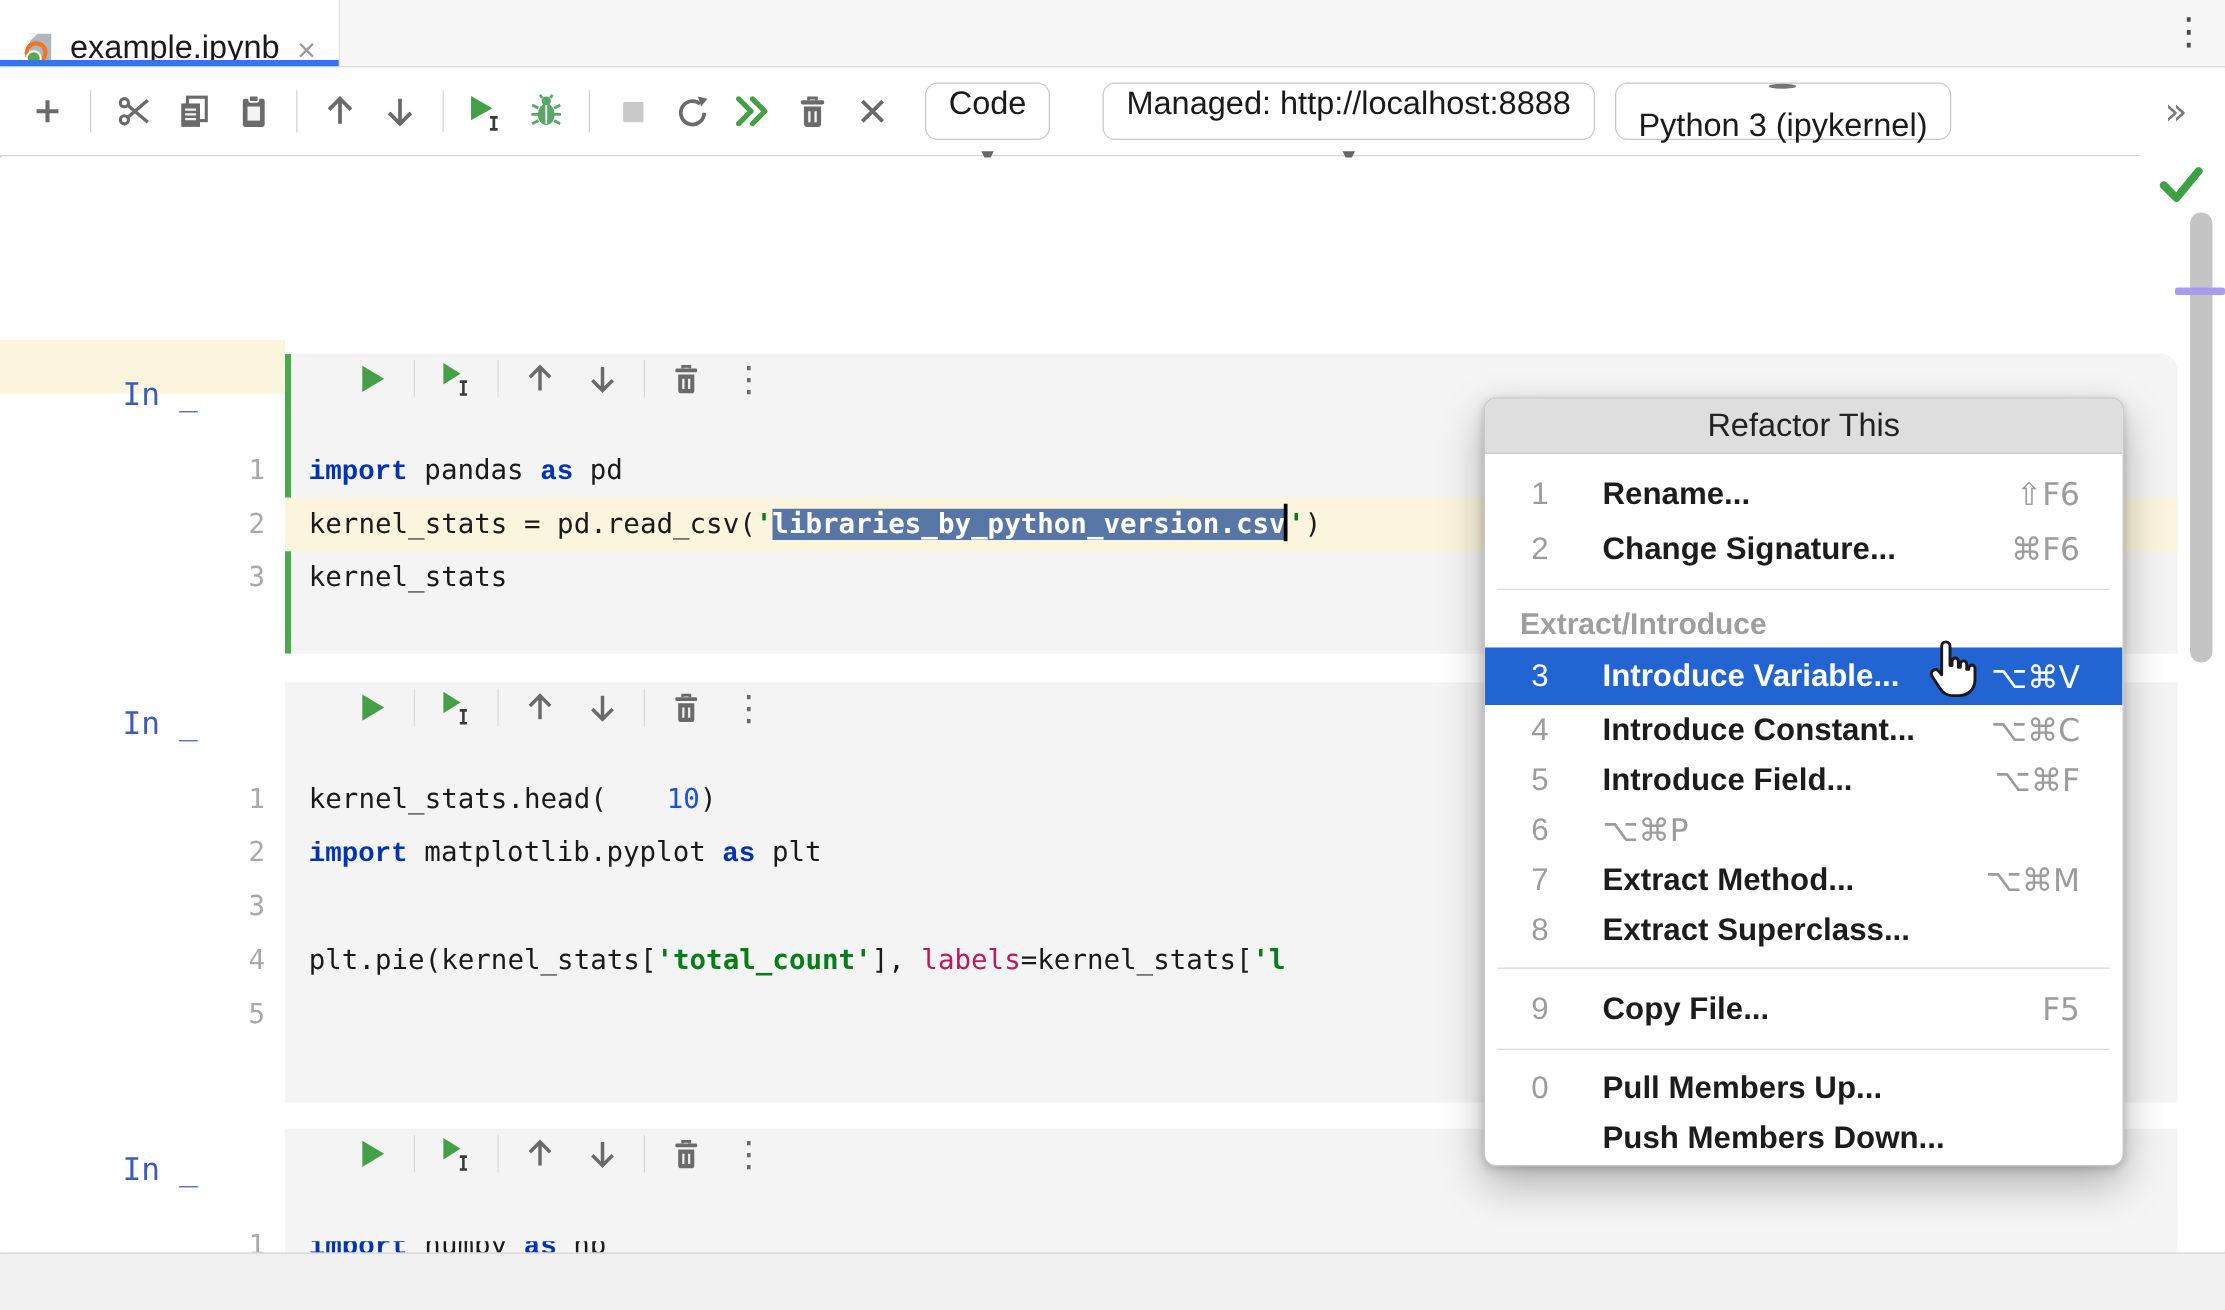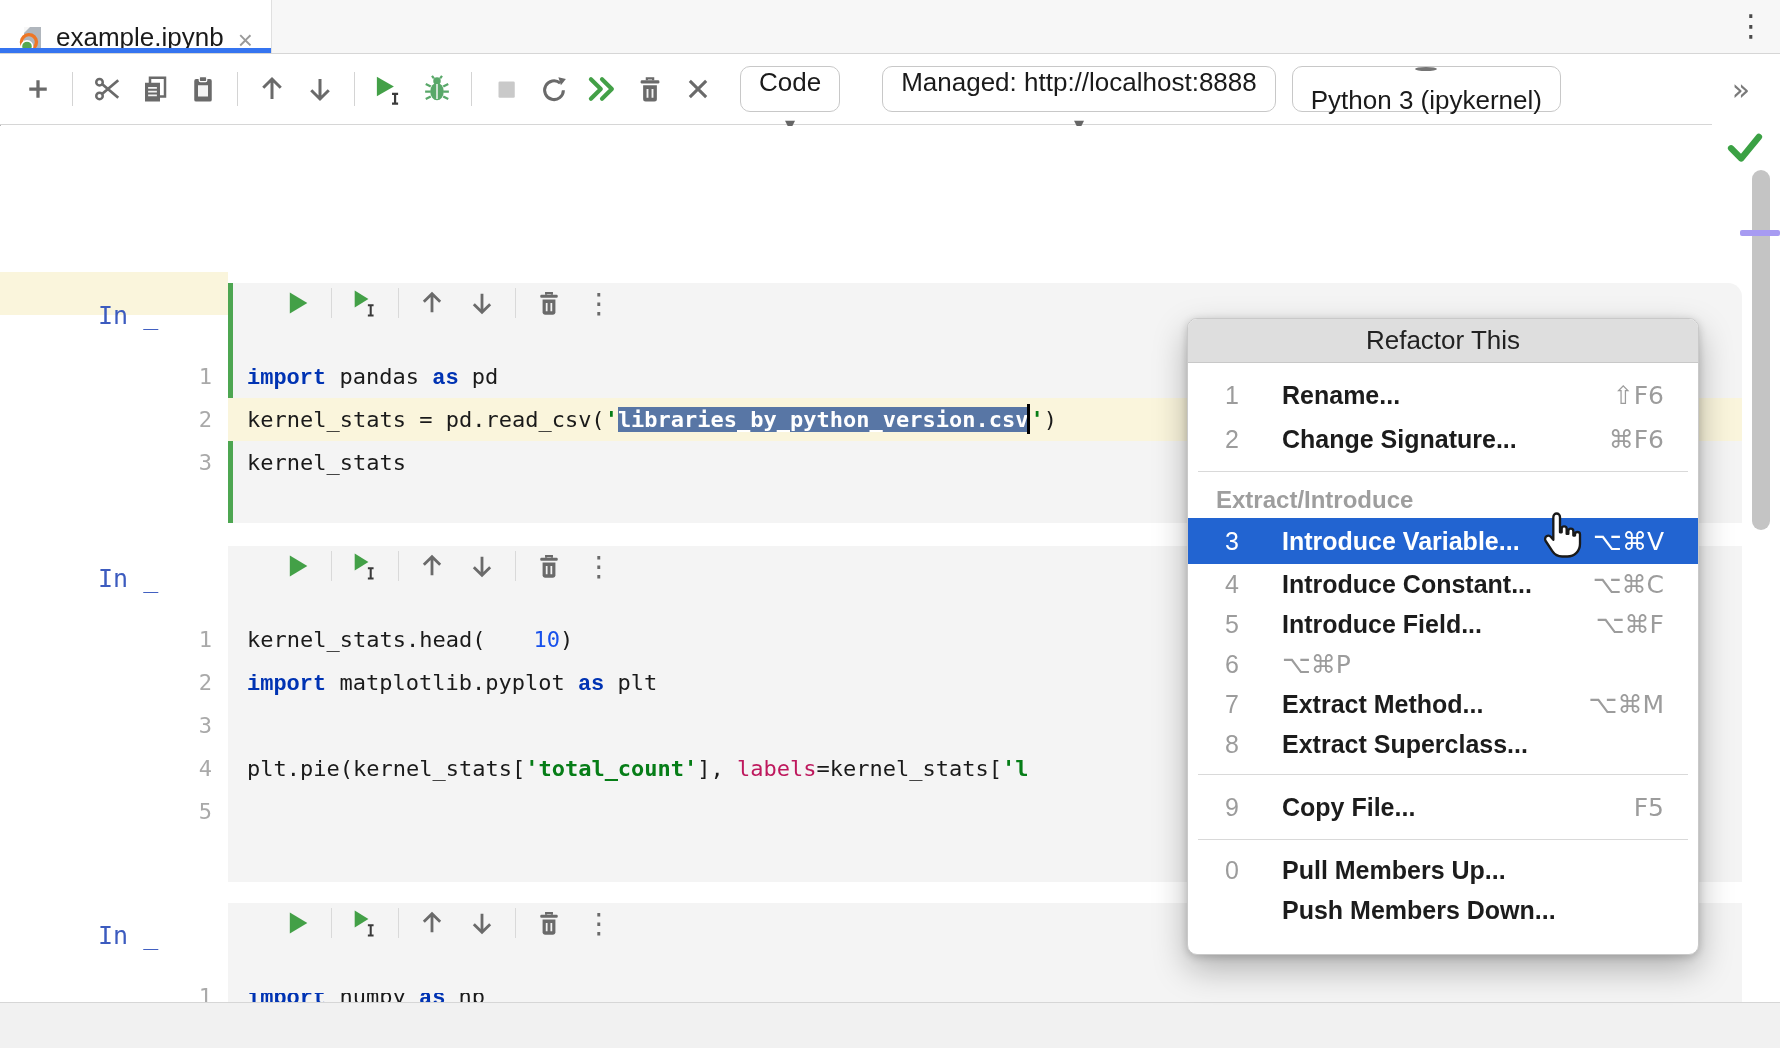--- a/index.html
+++ b/index.html
@@ -98,21 +98,21 @@
   .statusbar {
     position:absolute; left:0; right:0; bottom:0; height:46px;
     background:#f1f1f1; border-top:1px solid #d6d6d6;
   }
 
   
   .popup {
     position:absolute; left:1187px; top:318px; width:512px;
     background:#ffffff; border:1px solid #c9c9c9; border-radius:10px;
     box-shadow:0 14px 34px rgba(0,0,0,.28), 0 2px 8px rgba(0,0,0,.18);
-    overflow:hidden; z-index:50; padding-bottom:24px;
+    overflow:hidden; z-index:50; padding-bottom:2px;
   }
   .popup-header {
     height:44px; background:#dedede; border-bottom:1px solid #c8c8c8;
     display:flex; align-items:center; justify-content:center;
     font-size:26px; color:#222222;
   }
   .popup-list { padding-top:10px; }
   .menu-item { height:44px; display:flex; align-items:center; padding:0 34px 0 28px; font-size:25px; }
   .menu-item.h40 { height:40px; }
   .menu-num { width:32px; text-align:center; color:#9c9c9c; margin-right:34px; flex:none; }

